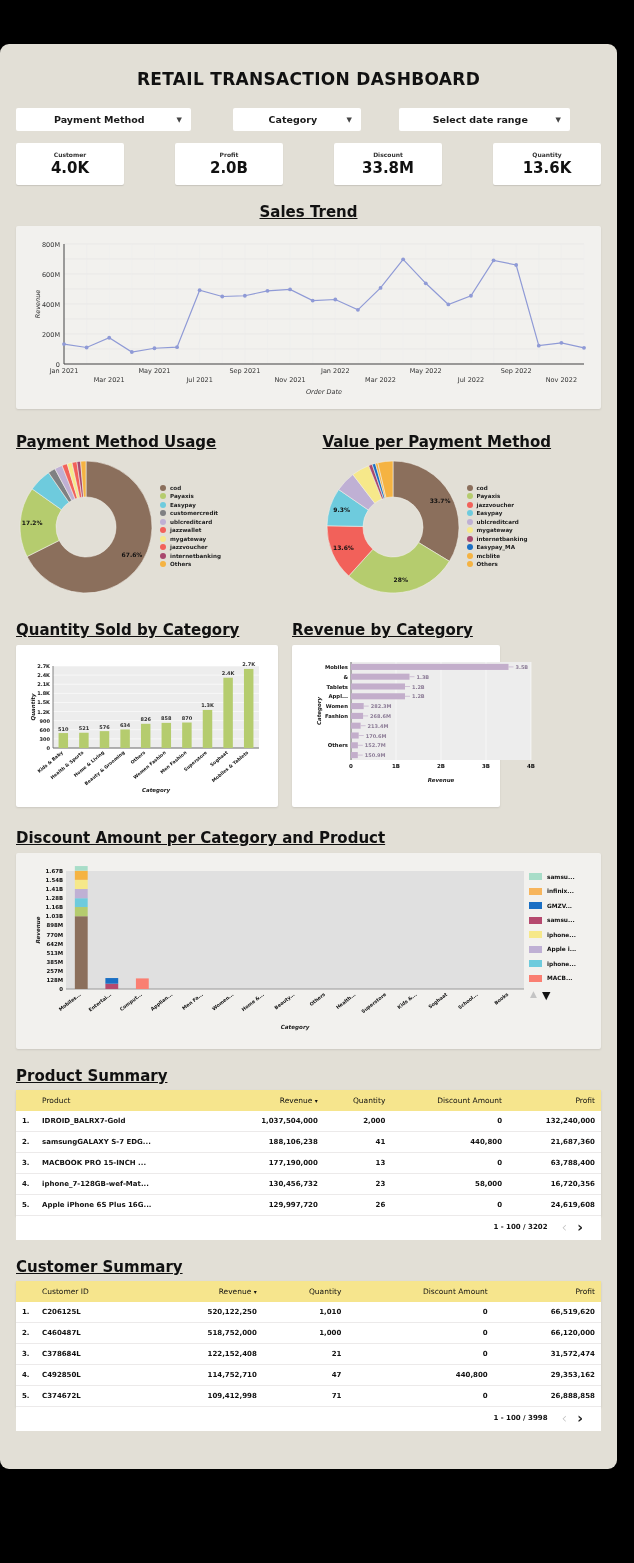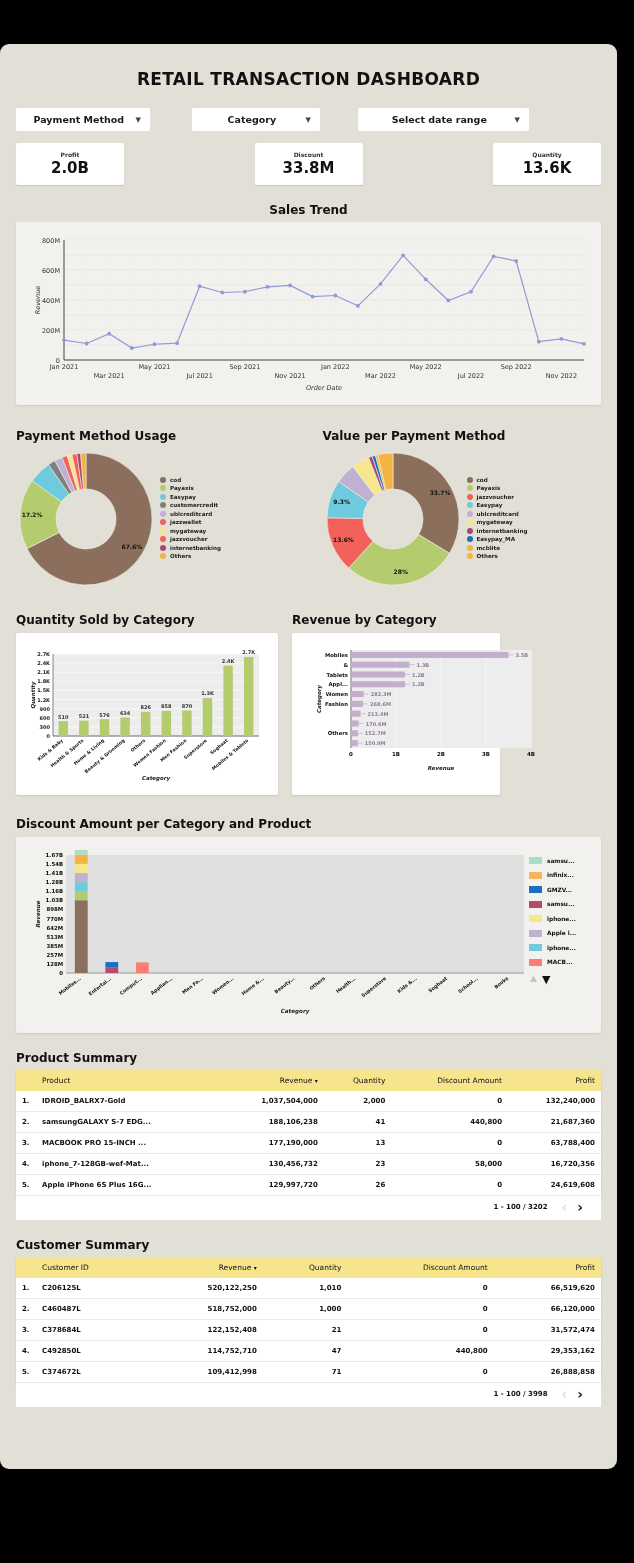--- a/index.html
+++ b/index.html
@@ -32,39 +32,39 @@
     border-radius: 2px;
     display: flex;
     align-items: center;
     font-size: 9.5px;
     font-weight: bold;
     color: #1a1a1a;
     position: relative;
   }
   .filter .lbl { flex: 1; text-align: center; padding-left: 6px; }
   .caret { font-size: 7px; color: #444; padding-right: 9px; }
-  .f1 { width: 134px; }
+  .f1 { width: 175px; }
   .f2 { width: 128px; margin-left: 42px; }
   .f3 { width: 171px; margin-left: 38px; }
 
   .kpis { display: flex; justify-content: space-between; margin: 12px 16px 0 16px; }
   .kpi {
     width: 108px; height: 42px;
     background: #fff;
     border-radius: 2px;
     display: flex; flex-direction: column;
     align-items: center; justify-content: center;
     box-shadow: 0 1px 1px rgba(0,0,0,.12);
   }
   .kpi .k-lbl { font-size: 6px; color: #333; font-weight: bold; }
   .kpi .k-val { font-size: 15px; font-weight: bold; color: #111; margin-top: 1px; }
 
   
   .card-title {
-    font-size: 12px; font-weight: bold; color: #111;
+    font-size: 15px; font-weight: bold; color: #111; text-decoration: underline;
   }
   .panel {
     background: #f2f1ee;
     border-radius: 2px;
     box-shadow: 0 1px 2px rgba(0,0,0,.10);
   }
   .white-panel { background: #fff; }
 
   
   .trend-wrap { margin: 18px 16px 0 16px; }
@@ -140,20 +140,24 @@
       <span class="lbl">Category</span>
       <span class="caret">▼</span>
     </div>
     <div class="filter f3">
       <span class="lbl">Select date range</span>
       <span class="caret">▼</span>
     </div>
   </div>
 
   <div class="kpis">
+    <div class="kpi">
+      <div class="k-lbl">Customer</div>
+      <div class="k-val">4.0K</div>
+    </div>
     <div class="kpi">
       <div class="k-lbl">Profit</div>
       <div class="k-val">2.0B</div>
     </div>
     <div class="kpi">
       <div class="k-lbl">Discount</div>
       <div class="k-val">33.8M</div>
     </div>
     <div class="kpi">
       <div class="k-lbl">Quantity</div>

